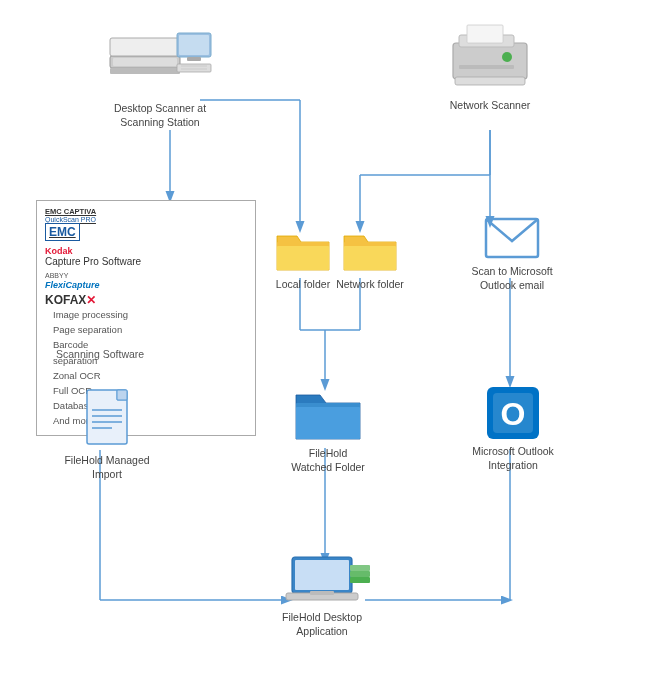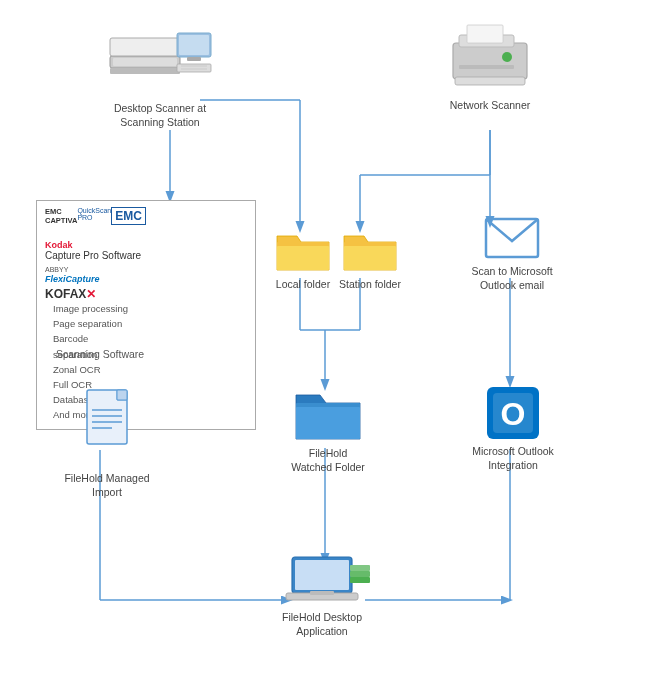--- a/index.html
+++ b/index.html
@@ -68,21 +68,21 @@
       width: 110px;
       padding-left: 8px;
       color: #555;
       font-size: 9.5px;
       line-height: 1.6;
     }
     .scan-software-box::after { content: ''; display: block; clear: both; }
 
     .logo-emc { font-size: 12px; font-weight: bold; color: #1a5aa0; border: 1px solid #1a5aa0; display: inline-block; padding: 1px 3px; }
     .logo-emc-sub { font-size: 7px; color: #1a5aa0; }
-    .logo-emc-wrapper { display: flex; flex-direction: row; align-items: flex-start; margin-bottom: 12px; }
+    .logo-emc-wrapper { display: flex; flex-direction: column; align-items: flex-start; margin-bottom: 2px; text-decoration: underline; }
     .logo-emc-title { font-size: 7.5px; color: #333; font-weight: bold; }
 
     .logo-kodak { color: #e31837; font-weight: bold; font-size: 9px; }
     .logo-kodak-sub { font-size: 10px; color: #333; }
     .logo-flexi { color: #0073be; font-style: italic; font-weight: bold; font-size: 9px; }
     .logo-flexi-brand { font-size: 7px; color: #555; }
     .logo-kofax { font-weight: bold; font-size: 12px; color: #333; }
     .logo-kofax-x { color: #e31837; }
 
     .scan-software-label {
@@ -226,32 +226,32 @@
     </svg>
     <span class="node-label">Local folder</span>
   </div>
 
   <div class="node" style="left:330px; top:228px; width:80px;">
     <svg width="56" height="46" viewBox="0 0 56 46">
       <path d="M2,8 L2,42 L54,42 L54,14 L26,14 L22,8 Z" fill="#F5C242" stroke="#e0a800" stroke-width="0.8"></path>
       <rect x="2" y="14" width="52" height="28" rx="1" fill="#F5C242"></rect>
       <rect x="2" y="18" width="52" height="24" rx="1" fill="#F9D85A"></rect>
     </svg>
-    <span class="node-label">Station folder</span>
+    <span class="node-label">Network folder</span>
   </div>
 
   <div class="node" style="left:462px; top:215px; width:100px;">
     <svg width="56" height="46" viewBox="0 0 56 46">
       <rect x="2" y="4" width="52" height="38" rx="2" fill="none" stroke="#5B9BD5" stroke-width="2.5"></rect>
       <polyline points="2,4 28,26 54,4" fill="none" stroke="#5B9BD5" stroke-width="2.5"></polyline>
     </svg>
     <span class="node-label">Scan to Microsoft<br>Outlook email</span>
   </div>
 
-  <div class="node" style="left:52px; top:388px; width:110px;gap:18px;">
+  <div class="node" style="left:52px; top:388px; width:110px;">
     <svg width="50" height="62" viewBox="0 0 50 62">
       <rect x="5" y="2" width="40" height="54" rx="2" fill="#e8f0fa" stroke="#5B9BD5" stroke-width="1.5"></rect>
       <path d="M35,2 L45,12 L35,12 Z" fill="#bcd4ee" stroke="#5B9BD5" stroke-width="1"></path>
       <rect x="35" y="2" width="10" height="10" rx="1" fill="#bcd4ee" stroke="#5B9BD5" stroke-width="1"></rect>
       <line x1="10" y1="22" x2="40" y2="22" stroke="#5B9BD5" stroke-width="1.5"></line>
       <line x1="10" y1="28" x2="40" y2="28" stroke="#5B9BD5" stroke-width="1.5"></line>
       <line x1="10" y1="34" x2="40" y2="34" stroke="#5B9BD5" stroke-width="1.5"></line>
       <line x1="10" y1="40" x2="30" y2="40" stroke="#5B9BD5" stroke-width="1.5"></line>
     </svg>
     <span class="node-label">FileHold Managed Import</span>

